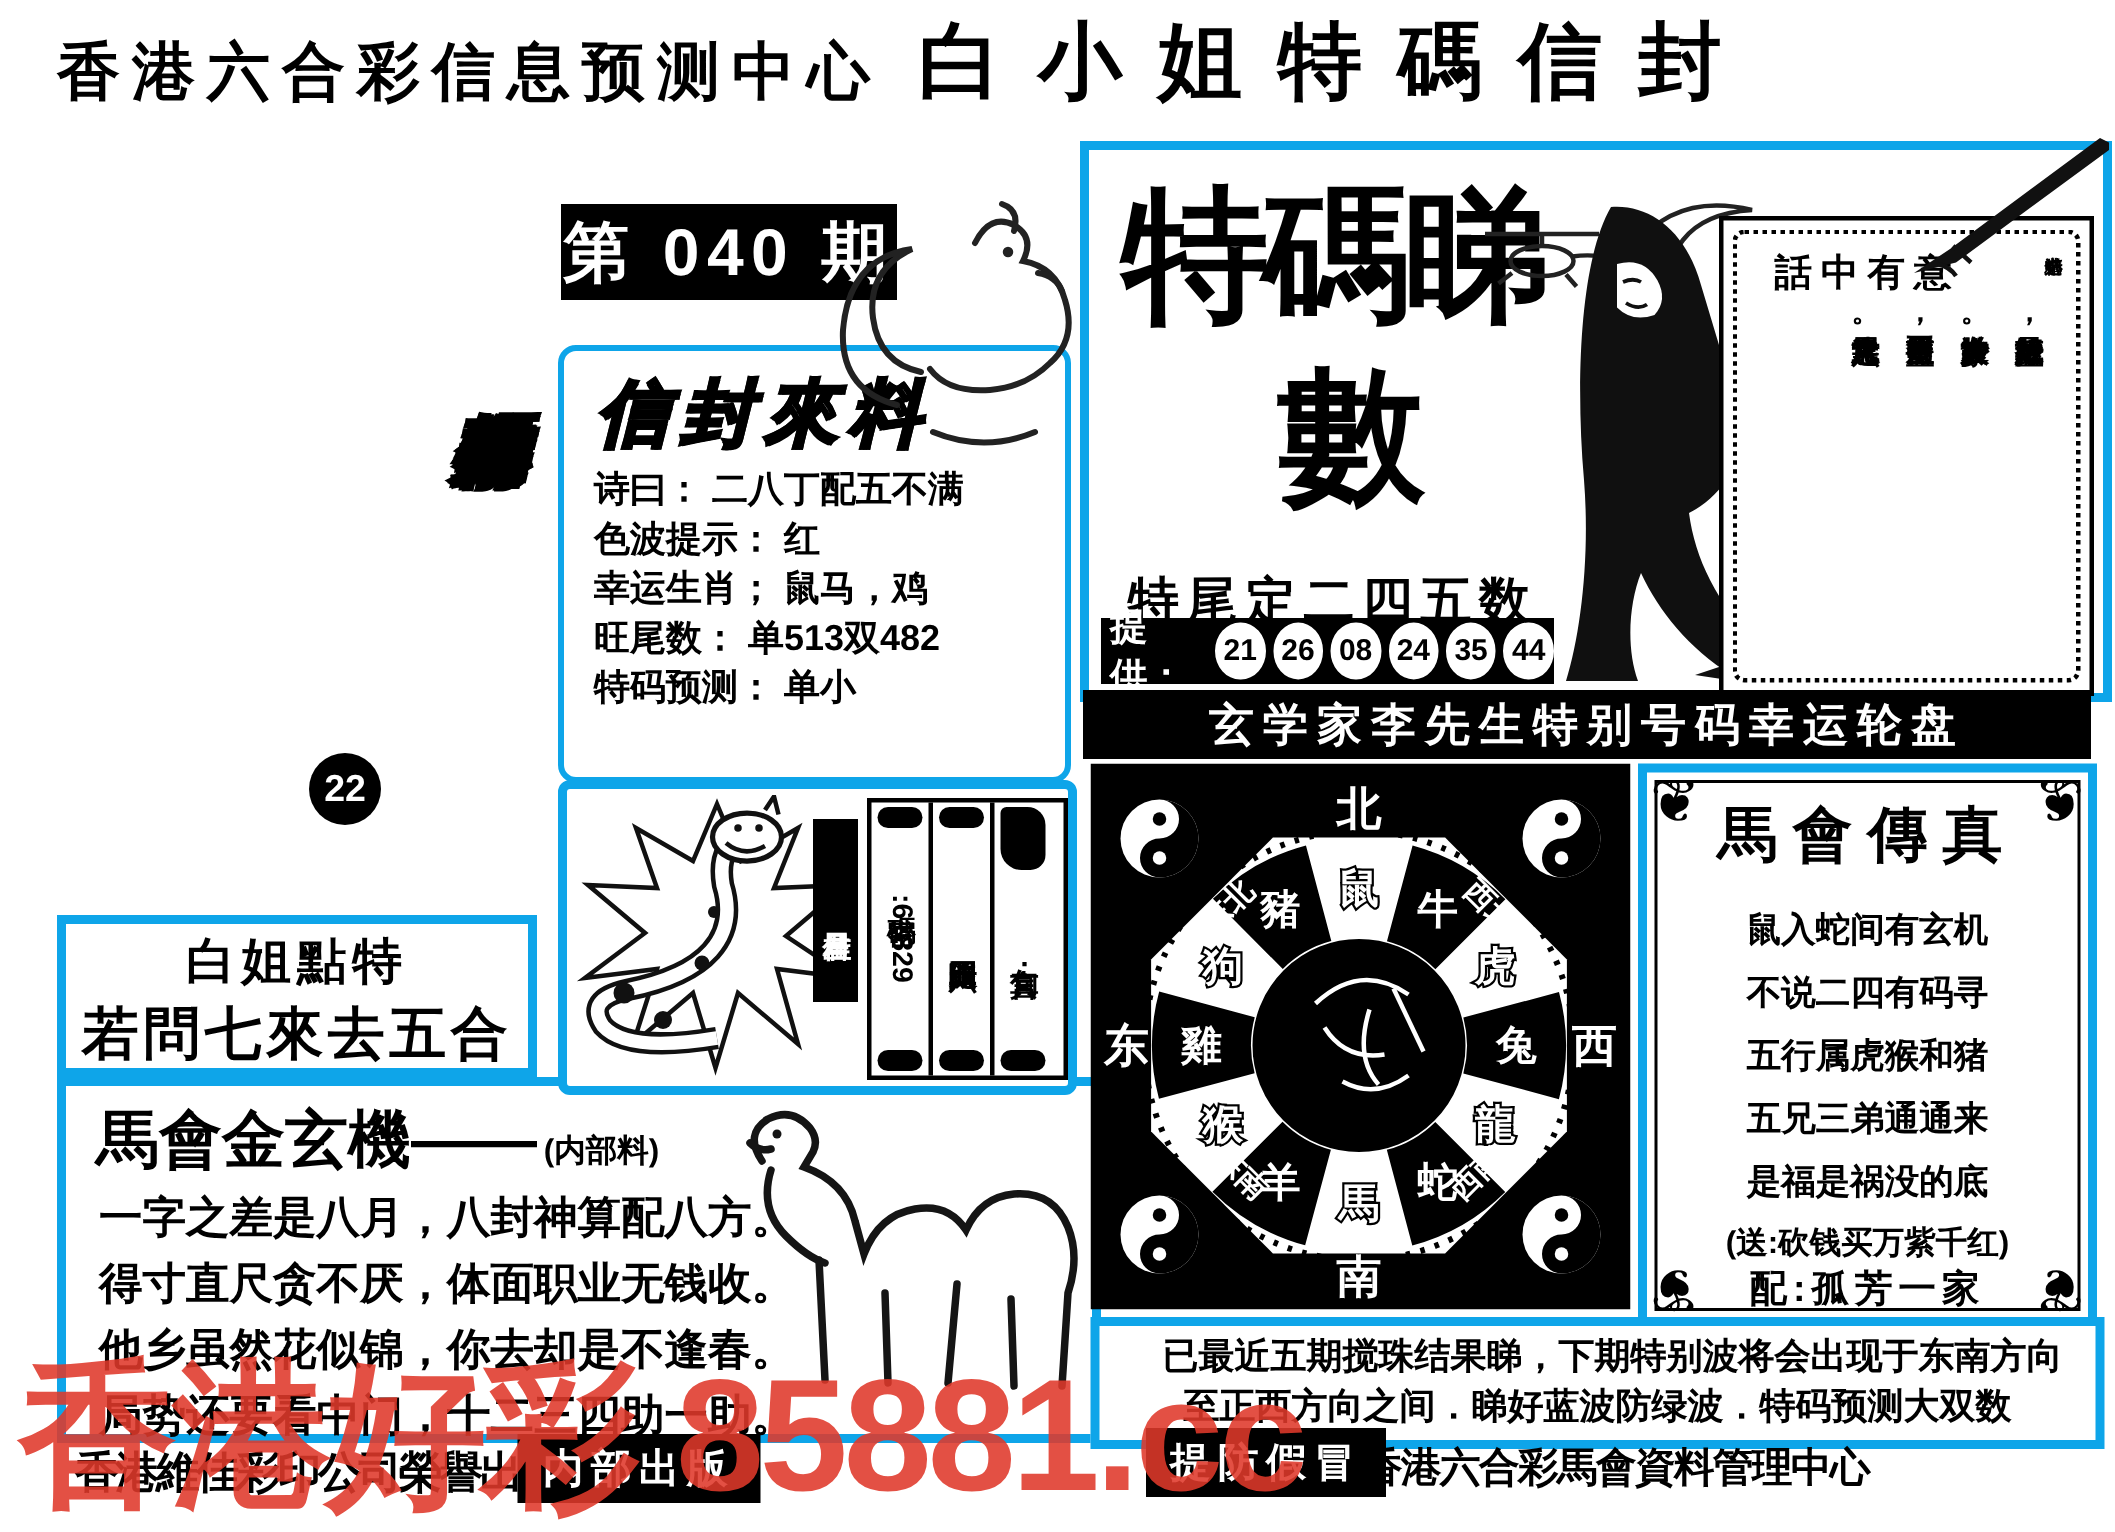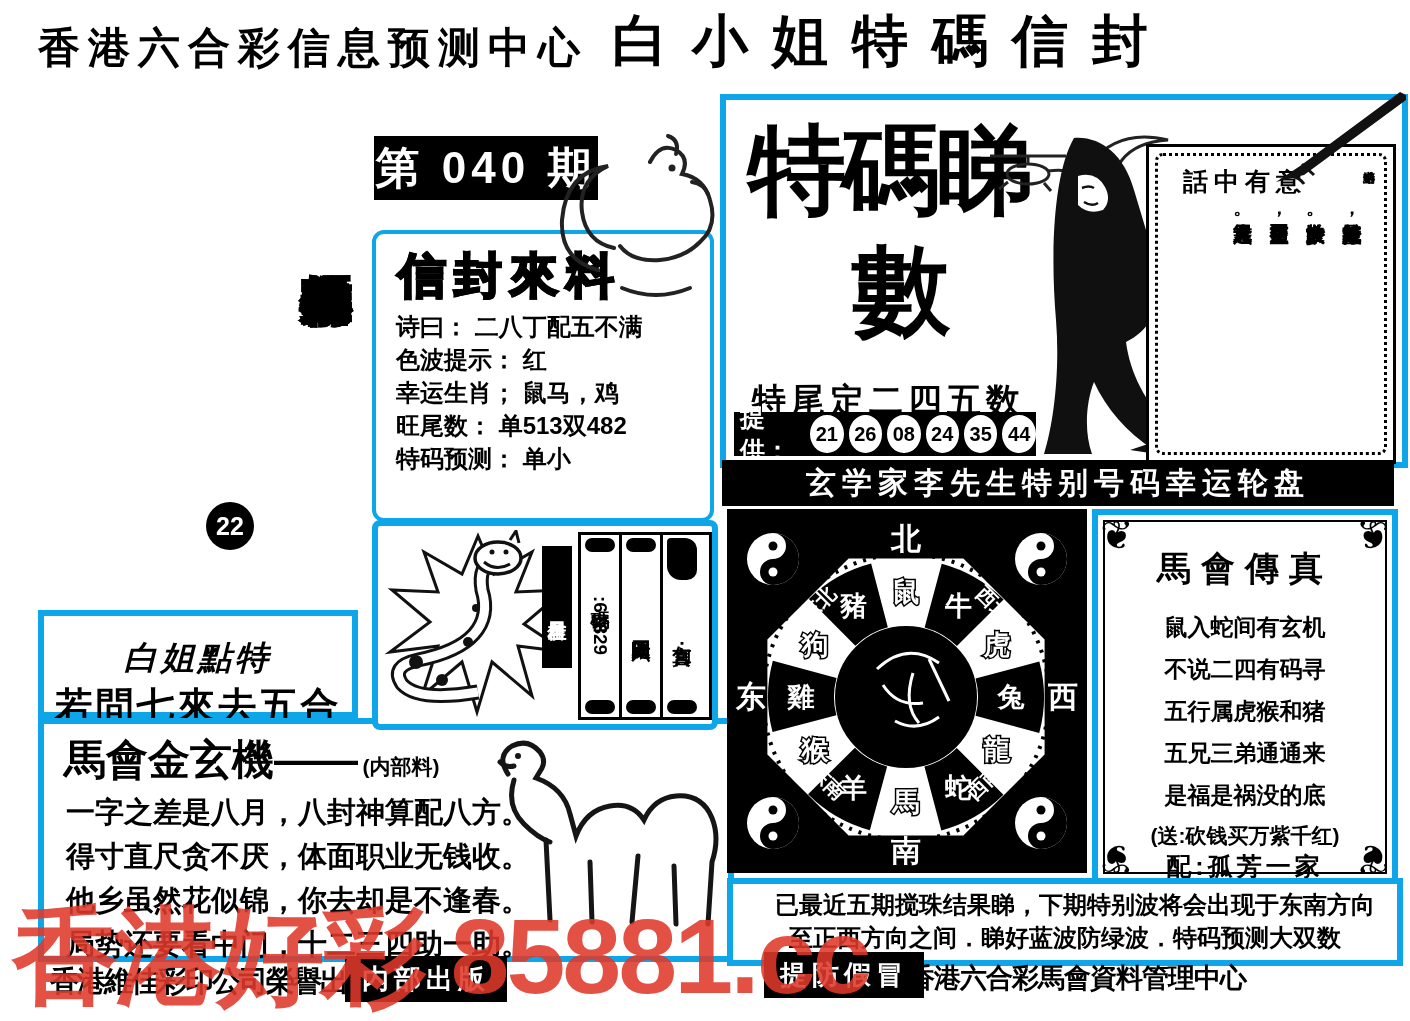--- a/index.html
+++ b/index.html
@@ -2,21 +2,21 @@
 <html><head>
 <meta charset="utf-8">
 <style>
   html,body{margin:0;padding:0;background:#888;}
   #sheet{position:relative;width:1410px;height:1021px;margin:0 auto;background:#fff;
     font-family:"Liberation Sans","DejaVu Sans",sans-serif;color:#000;overflow:hidden;}
   .abs{position:absolute;}
   .bx{border:6px solid #0ea5e9;background:#fff;}
   .bold{font-weight:900;}
   .outline{color:#fff;-webkit-text-stroke:2.5px #000;
-    text-shadow:-1px -1px 0 #000,1px -1px 0 #000,-1px 1px 0 #000,1px 1px 0 #000;}
+    text-shadow:-1px -1px 0 #000,1px -1px 0 #000,-1px 1px 0 #000,1px 1px 0 #000;font-style:italic;}
   .vtext{writing-mode:vertical-rl;text-orientation:mixed;}
   .blackbar{background:#000;color:#fff;display:flex;align-items:center;justify-content:center;}
   .numcircle{display:inline-flex;width:46px;height:46px;border-radius:50%;background:#000;color:#fff;
     align-items:center;justify-content:center;font-size:24px;font-weight:900;}
   .wcircle{display:inline-flex;width:34px;height:34px;border-radius:50%;background:#fff;color:#000;
     border:2px solid #fff;align-items:center;justify-content:center;font-size:20px;font-weight:900;}
   .lines p{margin:0;}
   .capstrip{display:flex;flex-direction:column;align-items:center;width:38px;border-right:3px solid #000;}
   .capstrip:last-child{border-right:none;}
   .cap{width:30px;background:#000;border-radius:10px;flex:0 0 auto;}
@@ -33,21 +33,21 @@
 
   <div class="abs bold" style="left:38px;top:20px;font-size:42px;letter-spacing:8px;">香港六合彩信息预测中心</div>
   <div class="abs bold" style="left:612px;top:4px;font-size:56px;letter-spacing:24px;">白小姐特碼信封</div>
 
 
   <div class="abs vtext outline bold" style="left:294px;top:236px;height:420px;font-size:50px;z-index:5;">白小姐特碼信封</div>
 
   <span class="abs numcircle" style="left:206px;top:502px;width:48px;height:48px;font-size:25px;">22</span>
 
   <div class="abs bx" style="left:38px;top:610px;width:308px;height:96px;text-align:center;">
-    <div class="bold" style="font-size:33px;margin-top:20px;letter-spacing:4px;font-style:italic;">白姐點特</div>
+    <div class="bold" style="font-size:33px;margin-top:3px;letter-spacing:4px;">白姐點特</div>
     <div class="bold" style="font-size:38px;letter-spacing:3px;">若問七來去五合</div>
   </div>
 
   <div class="abs bx" style="left:38px;top:718px;width:684px;height:232px;">
     <div class="abs" style="left:20px;top:8px;">
       <span class="bold" style="font-size:42px;">馬會金玄機——</span>
       <span class="bold" style="font-size:21px;">(内部料)</span>
     </div>
     <div class="abs lines" style="left:22px;top:66px;font-size:29px;font-weight:700;line-height:44px;width:480px;">
       <p>一字之差是八月，八封神算配八方。</p>
@@ -225,21 +225,21 @@
     <use href="#yy" x="46" y="314"></use>
     <use href="#yy" x="314" y="314"></use>
   </svg>
 
   <div class="abs bx" style="left:1092px;top:509px;width:294px;height:364px;">
     <div style="position:absolute;inset:5px;border:2px solid #000;"></div>
     <span class="flourish" style="left:2px;top:0;">❦</span>
     <span class="flourish" style="right:2px;top:0;transform:scaleX(-1);">❦</span>
     <span class="flourish" style="left:2px;bottom:0;transform:scaleY(-1);">❦</span>
     <span class="flourish" style="right:2px;bottom:0;transform:scale(-1);">❦</span>
-    <div style="text-align:center;margin-top:31px;font-size:34px;font-weight:900;letter-spacing:10px;">馬會傳真</div>
+    <div style="text-align:center;margin-top:14px;font-size:40px;font-weight:900;letter-spacing:10px;">馬會傳真</div>
     <div class="lines" style="text-align:center;margin-top:14px;font-size:23px;font-weight:700;line-height:42px;">
       <p>鼠入蛇间有玄机</p>
       <p>不说二四有码寻</p>
       <p>五行属虎猴和猪</p>
       <p>五兄三弟通通来</p>
       <p>是福是祸没的底</p>
     </div>
     <div style="text-align:center;font-size:21px;font-weight:700;margin-top:6px;">(送:砍钱买万紫千红)</div>
     <div style="text-align:center;font-size:25px;font-weight:800;letter-spacing:4px;">配:孤芳一家</div>
   </div>

